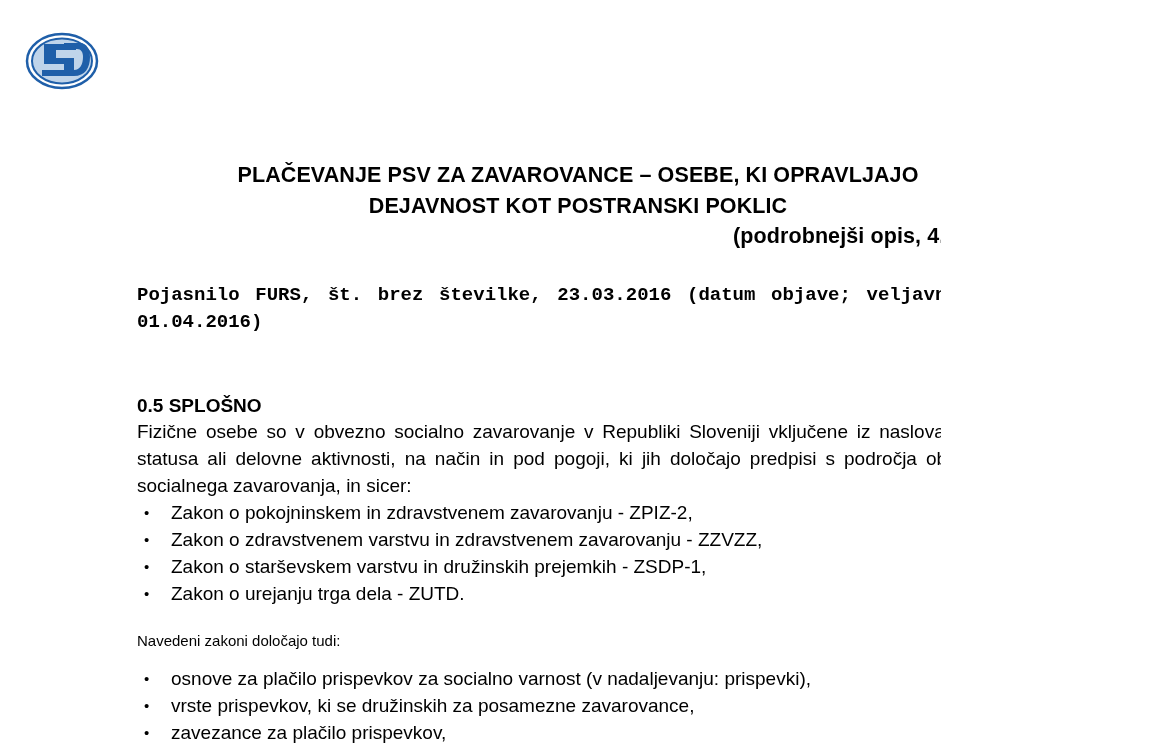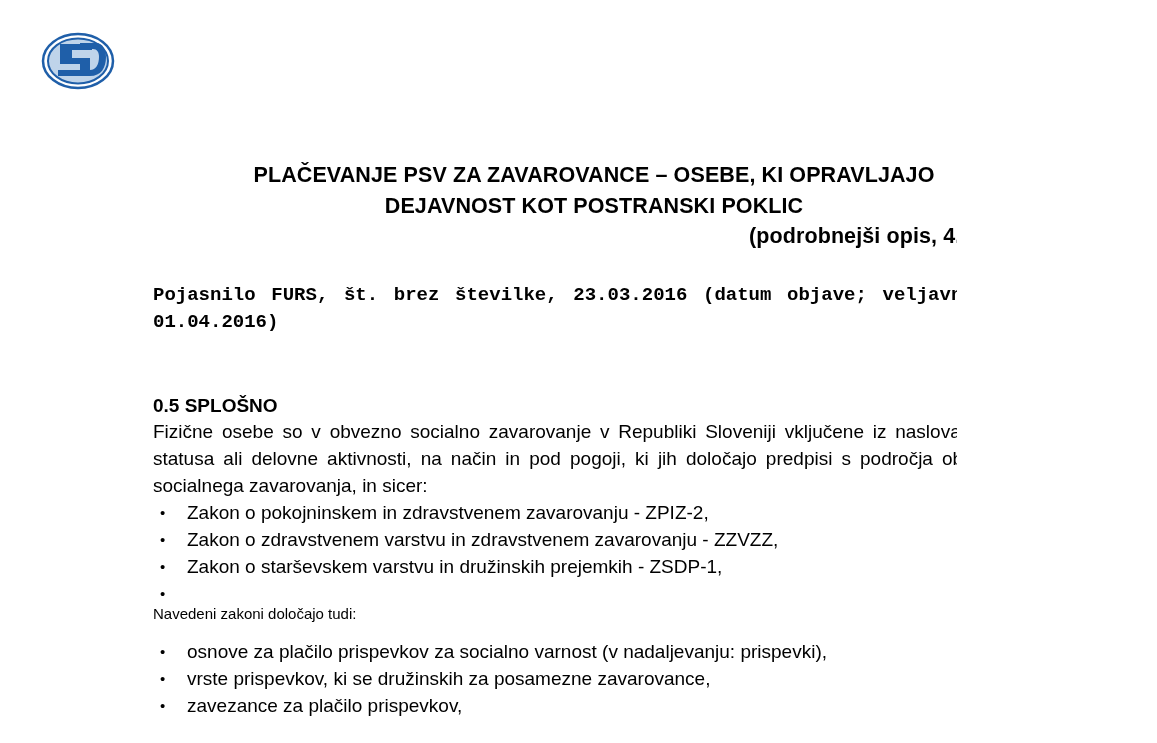--- a/index.html
+++ b/index.html
@@ -13,21 +13,20 @@
     font-family: "Liberation Sans", sans-serif;
     color: #000000;
     overflow: hidden;
     position: relative;
   }
   .page {
     position: relative;
     width: 941px;
     height: 743px;
     box-sizing: border-box;
-    margin-left: 16px;
   }
   .logo {
     position: absolute;
     left: 24px;
     top: 30px;
     width: 76px;
     height: 62px;
   }
   .content {
     position: absolute;
@@ -138,20 +137,21 @@
       <li>
         <span class="bullet-dot">•</span>
         <span>Zakon o zdravstvenem varstvu in zdravstvenem zavarovanju - ZZVZZ,</span>
       </li>
       <li>
         <span class="bullet-dot">•</span>
         <span>Zakon o starševskem varstvu in družinskih prejemkih - ZSDP-1,</span>
       </li>
       <li>
         <span class="bullet-dot">•</span>
+        <span>Zakon o urejanju trga dela - ZUTD.</span>
       </li>
     </ul>
 
     <p class="spacer-par">Navedeni zakoni določajo tudi:</p>
 
     <ul class="bullets">
       <li>
         <span class="bullet-dot">•</span>
         <span>osnove za plačilo prispevkov za socialno varnost (v nadaljevanju: prispevki),</span>
       </li>

